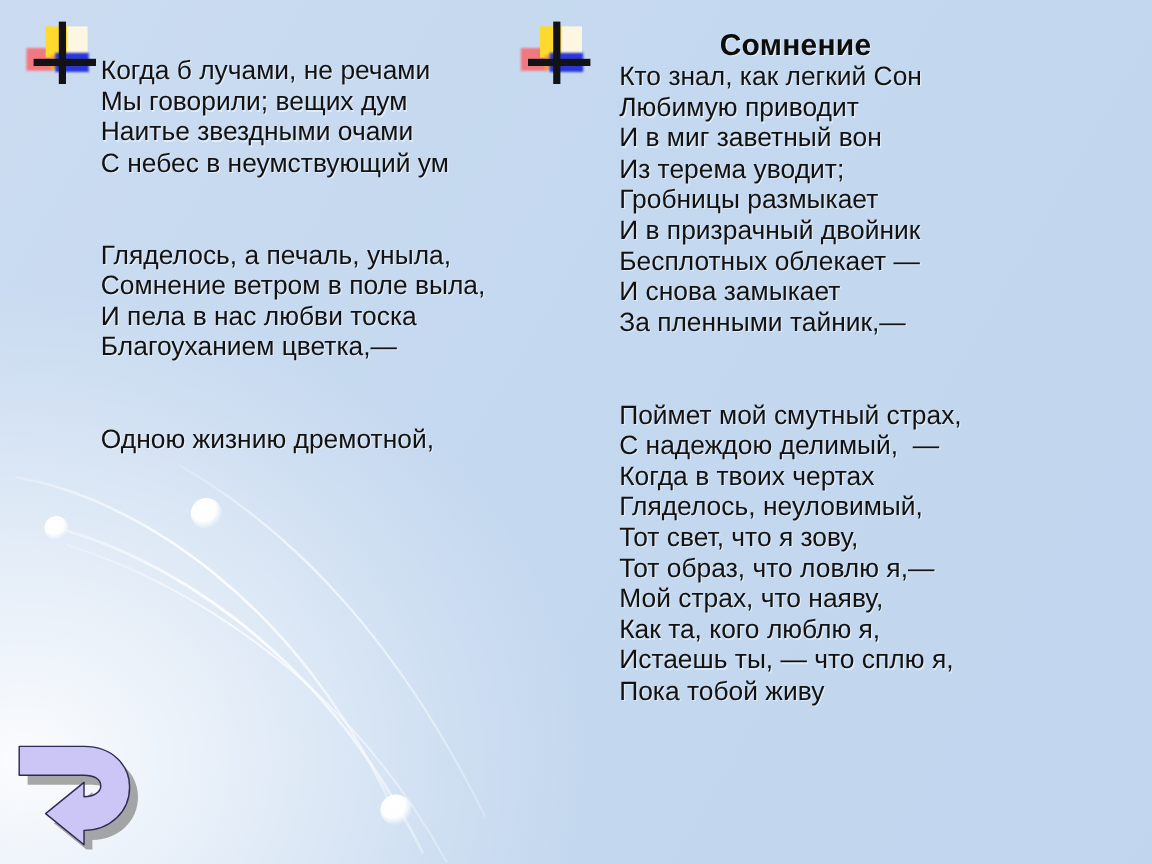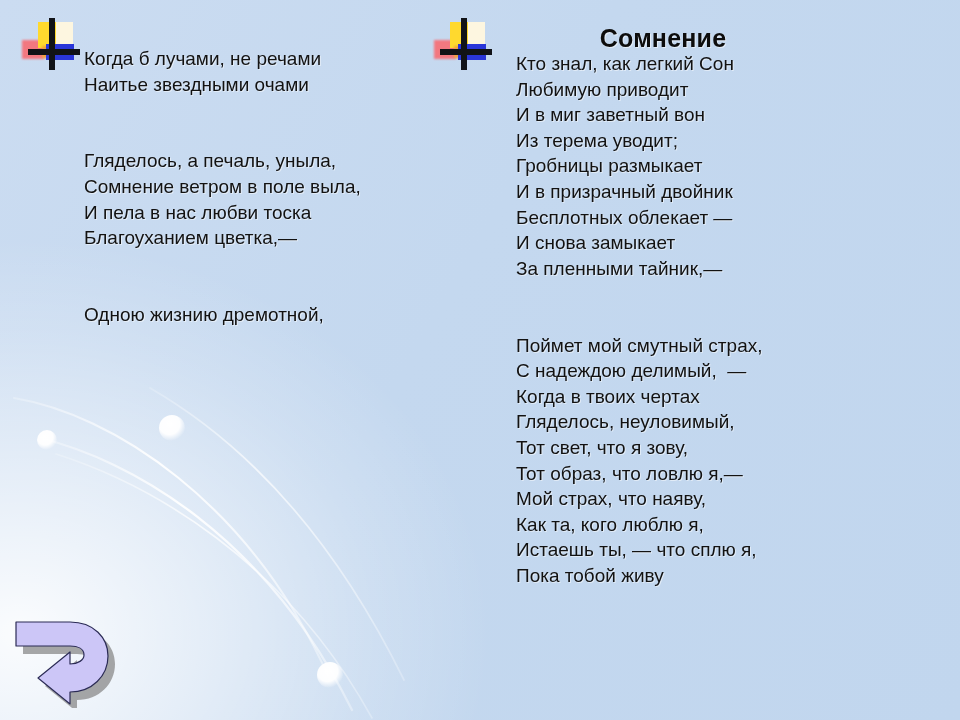--- a/index.html
+++ b/index.html
@@ -59,21 +59,21 @@
     font-size: 25px;
     font-weight: bold;
     color: #0d0d0d;
     text-align: center;
     line-height: 25px;
     letter-spacing: .2px;
     text-shadow: 1px 1px 0 rgba(255,255,255,0.55);
     padding-right: 36px;
   }
   .poem-line {
-    font-size: 19px;
+    font-size: 22px;
     color: #121212;
     line-height: 25.6px;
     white-space: pre;
     text-shadow: 1px 1px 0 rgba(255,255,255,0.5);
   }
   .poem-line.blank { color: transparent; }
 
   
   #uturn-arrow {
     position: absolute;
@@ -130,21 +130,23 @@
     <span class="blk b-yellow"></span>
     <span class="blk b-white"></span>
     <span class="blk b-orange"></span>
     <span class="blk b-blue"></span>
     <span class="blk cross-v"></span>
     <span class="blk cross-h"></span>
   </div>
 
   <div class="col" id="left-col">
     <div class="poem-line">Когда б лучами, не речами</div>
+    <div class="poem-line">Мы говорили; вещих дум</div>
     <div class="poem-line">Наитье звездными очами</div>
+    <div class="poem-line">С небес в неумствующий ум</div>
     <div class="poem-line blank">&nbsp;</div>
     <div class="poem-line blank">&nbsp;</div>
     <div class="poem-line">Гляделось, а печаль, уныла,</div>
     <div class="poem-line">Сомнение ветром в поле выла,</div>
     <div class="poem-line">И пела в нас любви тоска</div>
     <div class="poem-line">Благоуханием цветка,—</div>
     <div class="poem-line blank">&nbsp;</div>
     <div class="poem-line blank">&nbsp;</div>
     <div class="poem-line">Одною жизнию дремотной,</div>
   </div>

